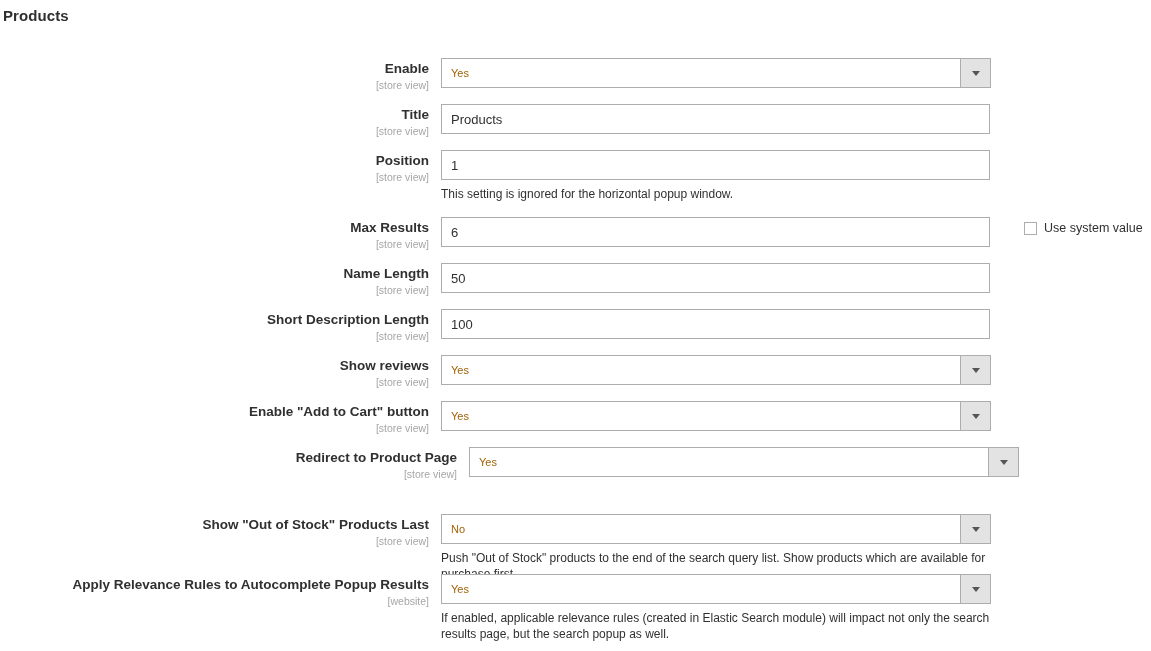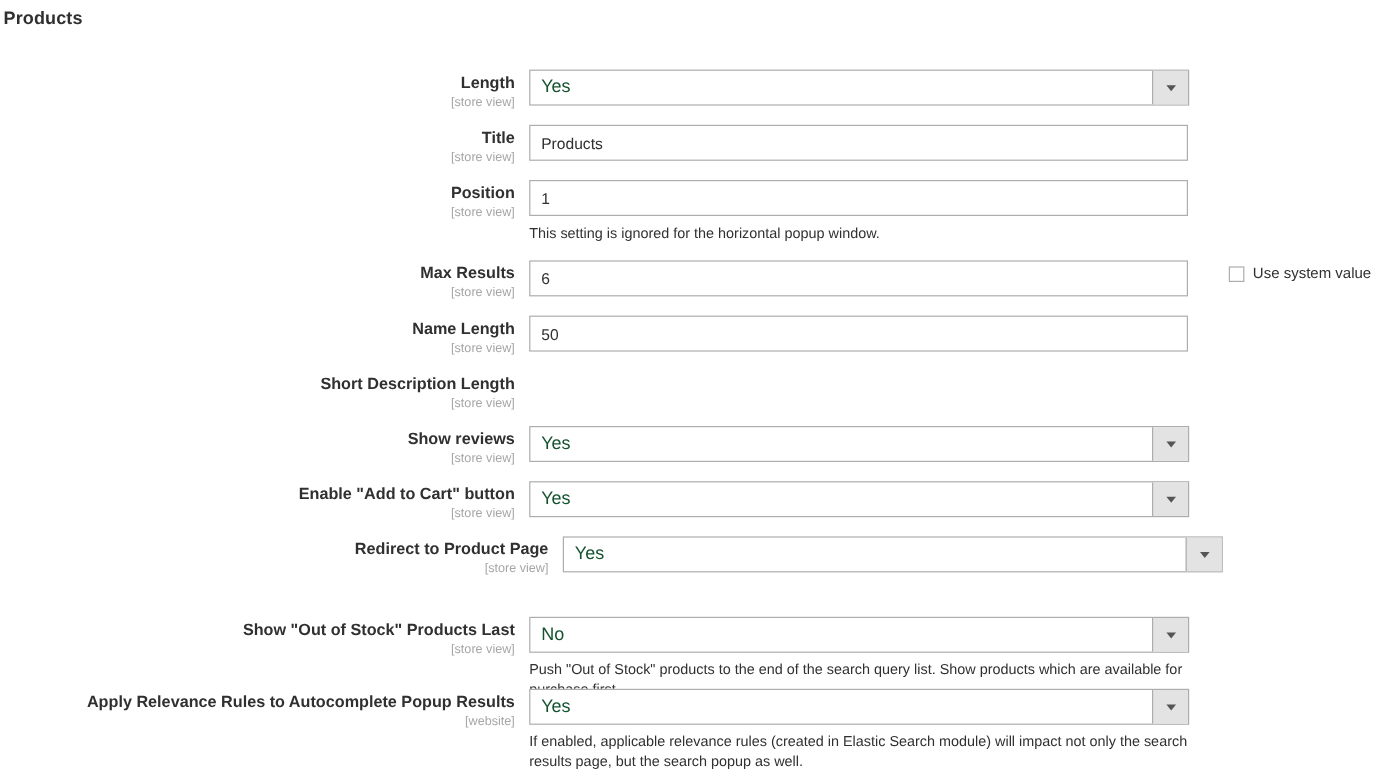--- a/index.html
+++ b/index.html
@@ -93,22 +93,22 @@
   .select-wrap {
     position: relative;
     width: 550px;
     height: 30px;
   }
   .select-face {
     position: absolute;
     inset: 0;
     border: 1px solid #adadad;
     background: #ffffff;
-    font-size: 15px;
-    color: #14532d;
+    font-size: 11px;
+    color: #a16207;
     padding: 0 9px;
     line-height: 28px;
     white-space: nowrap;
     overflow: hidden;
   }
   .select-arrow-btn {
     position: absolute;
     top: 1px;
     right: 1px;
     width: 30px;
@@ -158,21 +158,21 @@
 </style>
 </head>
 <body>
 
 <div class="section-title">Products</div>
 
 <div class="form-area">
 
 <div class="field-row" style="position: absolute; left: 0px; top: 10px; width: 1151px;">
       <div class="label-col">
-        <span class="label-main">Length</span>
+        <span class="label-main">Enable</span>
         <span class="label-scope">[store view]</span>
       </div>
       <div class="control-col">
         <div class="select-wrap">
           <div class="select-face">Yes</div>
           <div class="select-arrow-btn">
             <div class="caret"></div>
           </div>
         </div>
       </div>
@@ -216,20 +216,23 @@
       </div>
       <div class="control-col">
         <input class="txt-input" type="text" value="50" style="">
       </div>
     </div>
     <div class="field-row" style="position: absolute; left: 0px; top: 261px; width: 1151px;">
       <div class="label-col">
         <span class="label-main">Short Description Length</span>
         <span class="label-scope">[store view]</span>
       </div>
+      <div class="control-col">
+        <input class="txt-input" type="text" value="100" style="">
+      </div>
     </div>
     <div class="field-row" style="position: absolute; left: 0px; top: 307px; width: 1151px;">
       <div class="label-col">
         <span class="label-main">Show reviews</span>
         <span class="label-scope">[store view]</span>
       </div>
       <div class="control-col">
         <div class="select-wrap">
           <div class="select-face">Yes</div>
           <div class="select-arrow-btn">

